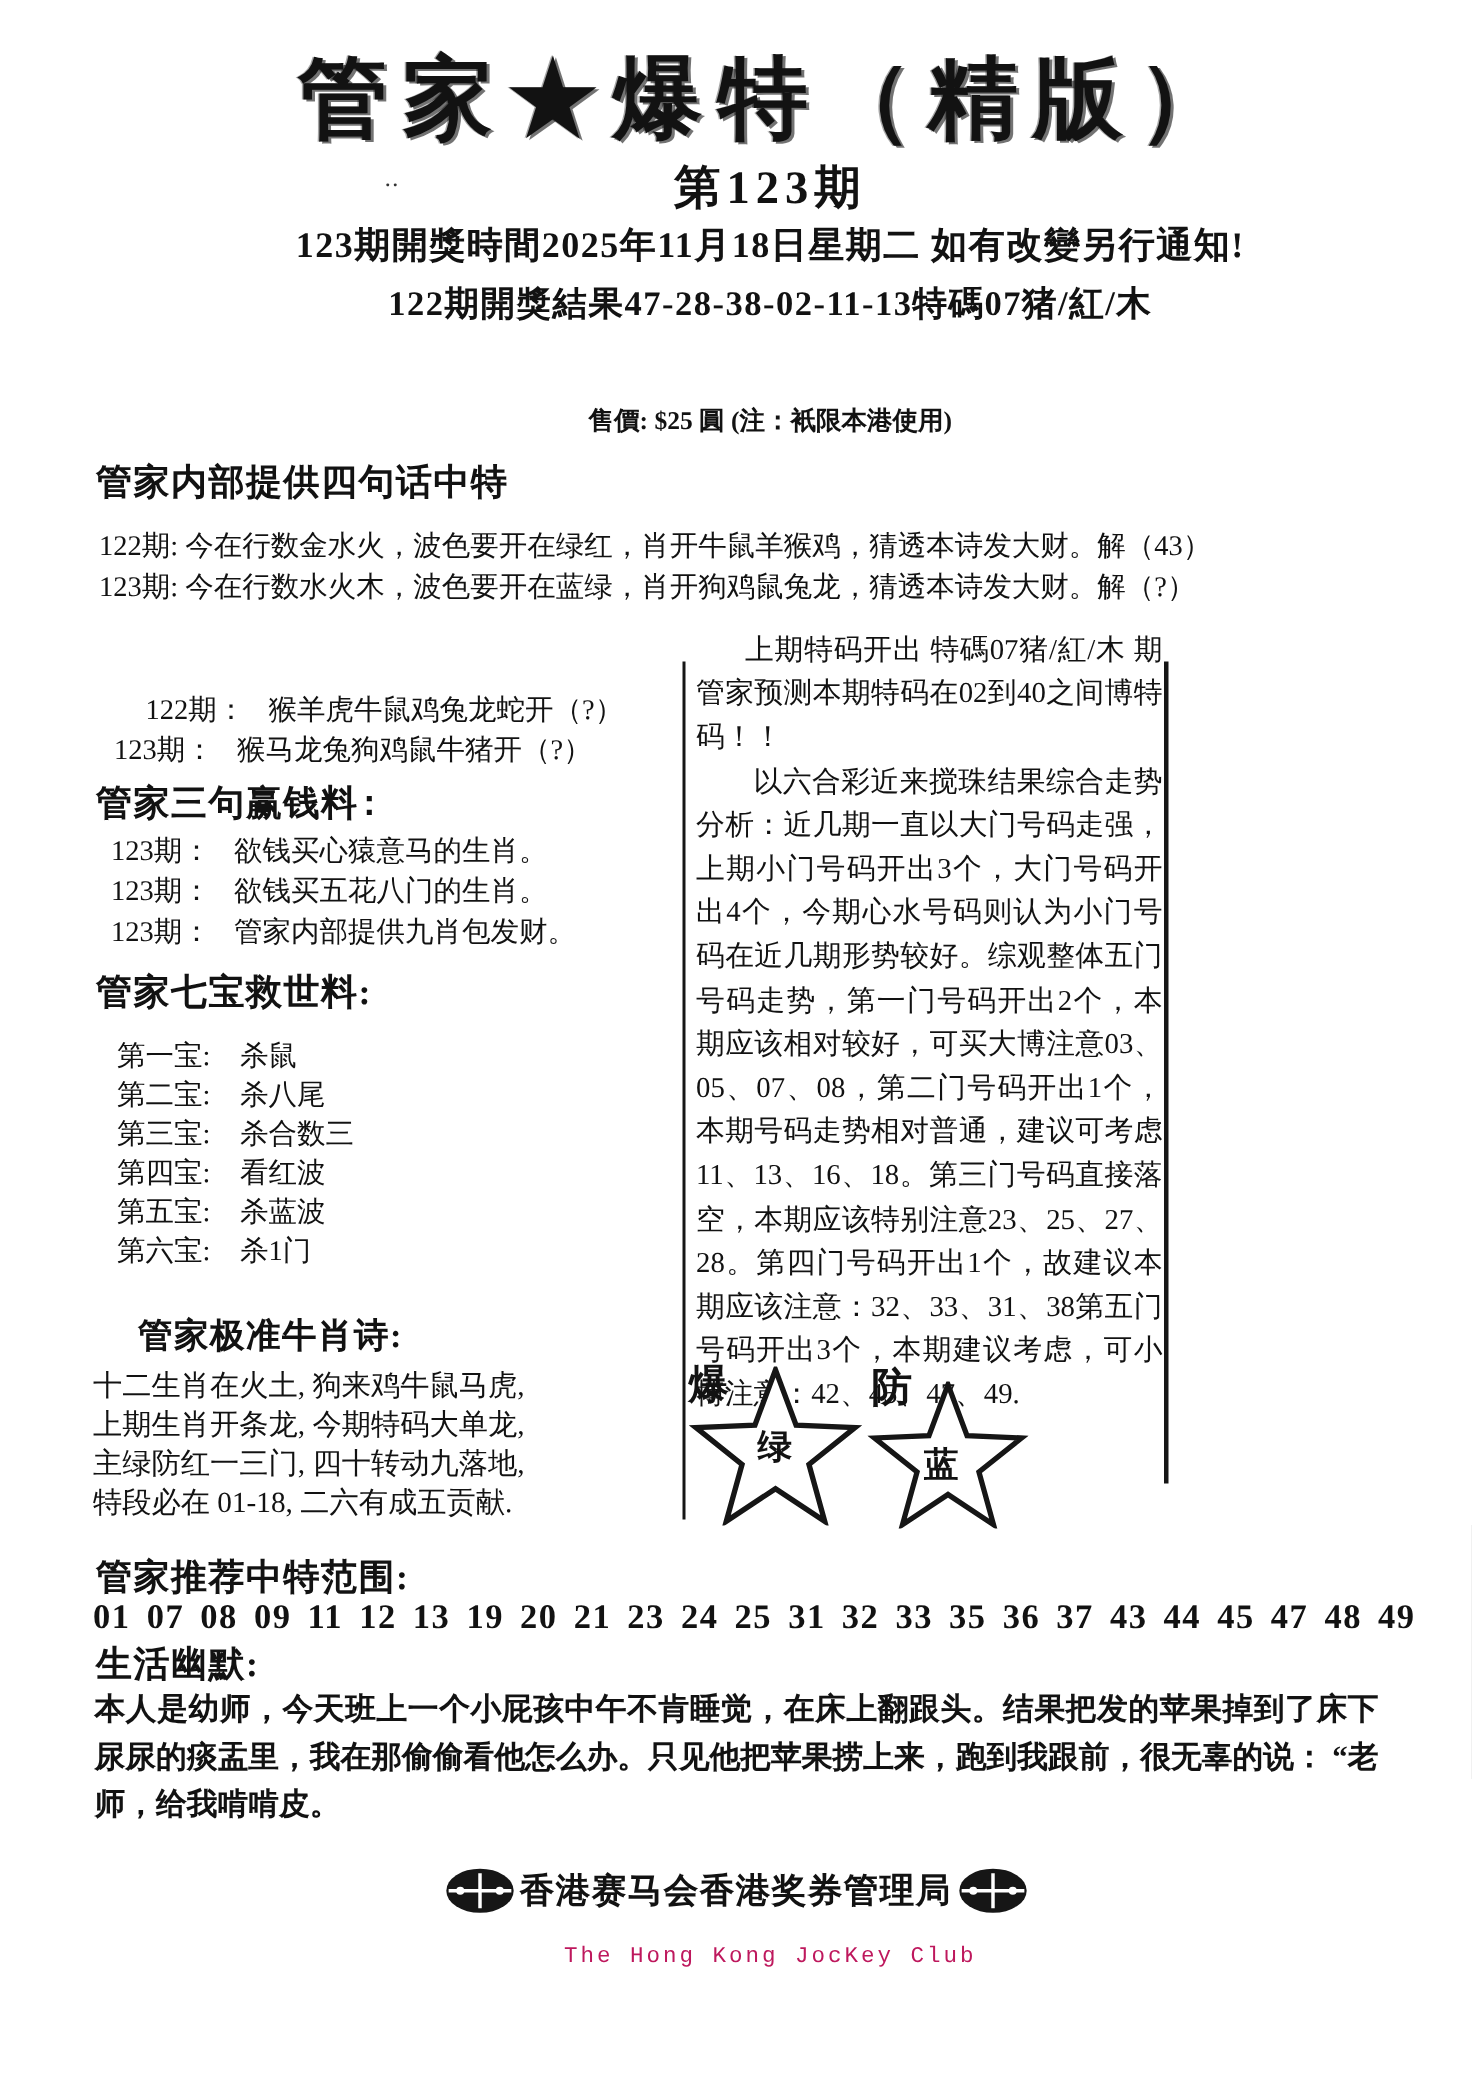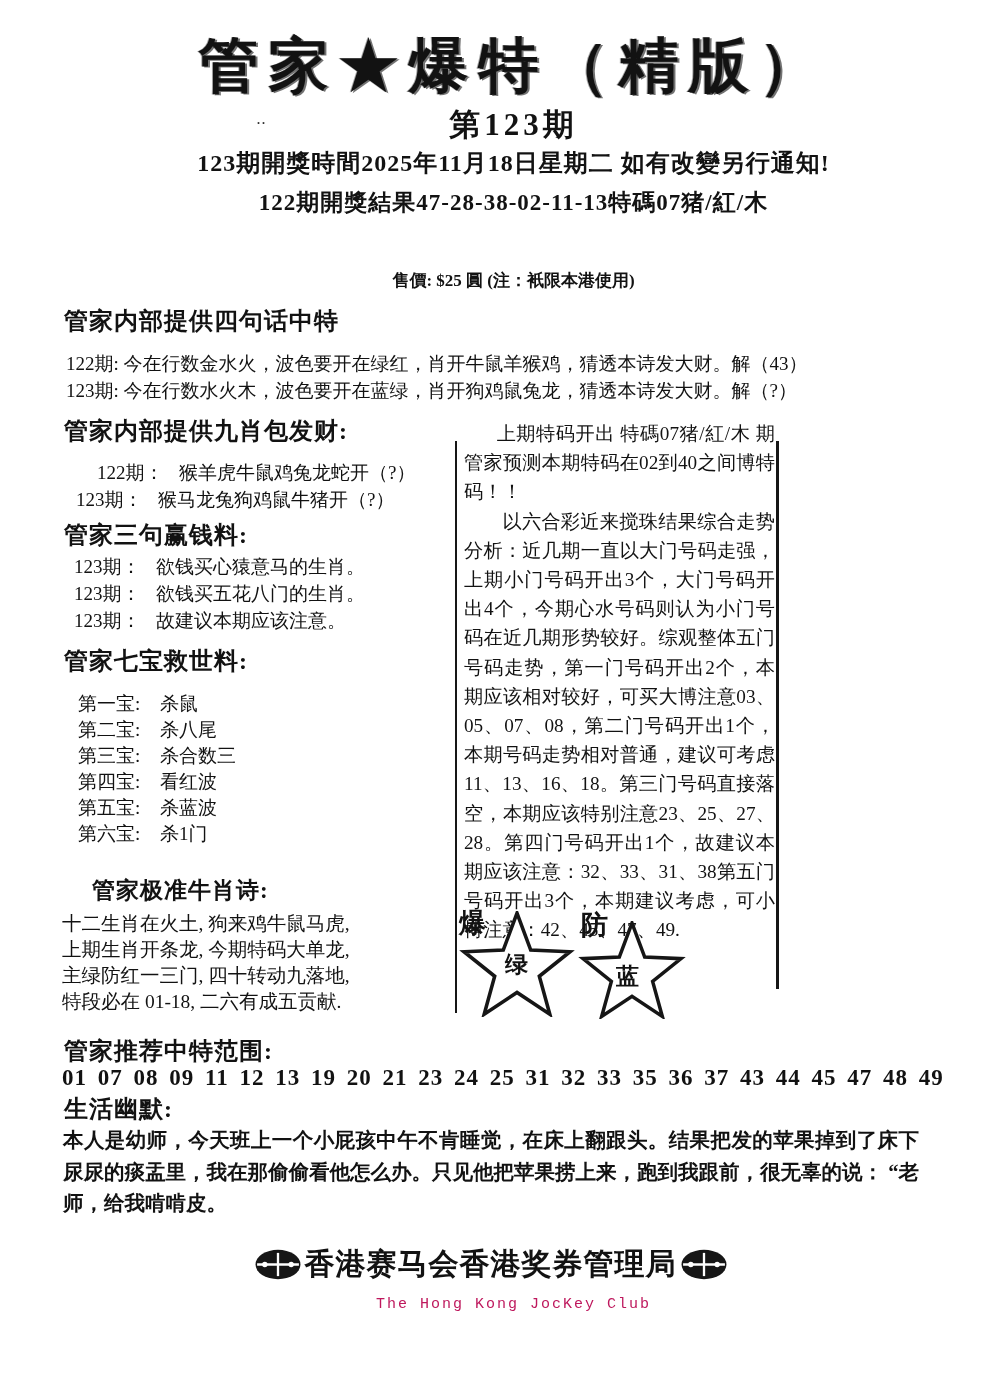--- a/index.html
+++ b/index.html
@@ -29,21 +29,21 @@
   .row .lbl{width:82px;}
 
   .h-four{left:64px;top:305px;}
   .four-0{left:66px;top:351px;}
   .four-1{left:66px;top:378px;}
 
   .h-nine{left:64px;top:415px;}
   .nine-0{left:76px;top:460px;margin-left:21px;}
   .nine-1{left:76px;top:487px;}
 
-  .h-three{left:64px;top:519px;}
+  .h-three{left:64px;top:519px;font-family:Liberation Mono, monospace;}
   .three-0{left:74px;top:554px;}
   .three-1{left:74px;top:581px;}
   .three-2{left:74px;top:608px;}
 
   .h-seven{left:64px;top:645px;}
   .seven-0{left:78px;top:691px;}
   .seven-1{left:78px;top:717px;}
   .seven-2{left:78px;top:743px;}
   .seven-3{left:78px;top:769px;}
   .seven-4{left:78px;top:795px;}
@@ -85,21 +85,21 @@
   .h-humor{left:64px;top:1093px;}
   .joke{
     left:63px;top:1125px;width:856px;font-size:20.5px;line-height:31.5px;
     font-weight:bold;text-align:justify;
   }
 
   .footer-row{
     top:1244px;left:0;width:100%;
     display:flex;justify-content:center;align-items:center;gap:3px;
   }
-  .org-cn{font-size:30px;font-weight:bold;letter-spacing:1px;}
+  .org-cn{font-size:23px;font-weight:bold;letter-spacing:1px;}
   .org-en{
     top:1296px;font-family:"Liberation Mono","DejaVu Sans Mono",monospace;
     font-size:15px;letter-spacing:2px;color:#be185d;
   }
 </style>
 </head>
 <body>
 
 <div class="sheet">
 
@@ -107,42 +107,41 @@
   <div class="abs noise-dots">‥</div>
   <div class="abs ctr issue">第123期</div>
   <div class="abs ctr draw-time">123期開獎時間2025年11月18日星期二 如有改變另行通知!</div>
   <div class="abs ctr last-result">122期開獎結果47-28-38-02-11-13特碼07猪/紅/木</div>
   <div class="abs ctr price">售價: $25 圓 (注：衹限本港使用)</div>
 
   <div class="abs h-sec h-four">管家内部提供四句话中特</div>
   <div class="abs body-line four-0">122期: 今在行数金水火，波色要开在绿红，肖开牛鼠羊猴鸡，猜透本诗发大财。解（43）</div>
   <div class="abs body-line four-1">123期: 今在行数水火木，波色要开在蓝绿，肖开狗鸡鼠兔龙，猜透本诗发大财。解（?）</div>
 
-  <div class="abs h-sec h-nine">管家内部提供九肖包发财:</div>
   <div class="abs row nine-0">
     <span class="lbl">122期：</span>
     <span>猴羊虎牛鼠鸡兔龙蛇开（?）</span>
   </div>
   <div class="abs row nine-1">
     <span class="lbl">123期：</span>
     <span>猴马龙兔狗鸡鼠牛猪开（?）</span>
   </div>
 
   <div class="abs h-sec h-three">管家三句赢钱料:</div>
   <div class="abs row three-0">
     <span class="lbl">123期：</span>
     <span>欲钱买心猿意马的生肖。</span>
   </div>
   <div class="abs row three-1">
     <span class="lbl">123期：</span>
     <span>欲钱买五花八门的生肖。</span>
   </div>
   <div class="abs row three-2">
     <span class="lbl">123期：</span>
-    <span>故建议本期应该注意。</span>
+    <span>管家内部提供九肖包发财。</span>
   </div>
 
   <div class="abs h-sec h-seven">管家七宝救世料:</div>
   <div class="abs row seven-0">
     <span class="lbl">第一宝:</span>
     <span>杀鼠</span>
   </div>
   <div class="abs row seven-1">
     <span class="lbl">第二宝:</span>
     <span>杀八尾</span>

